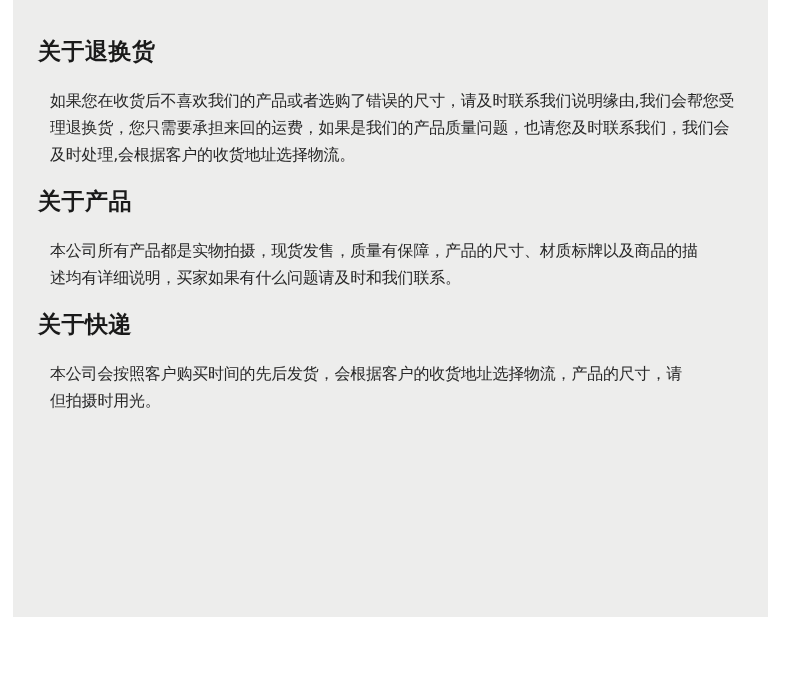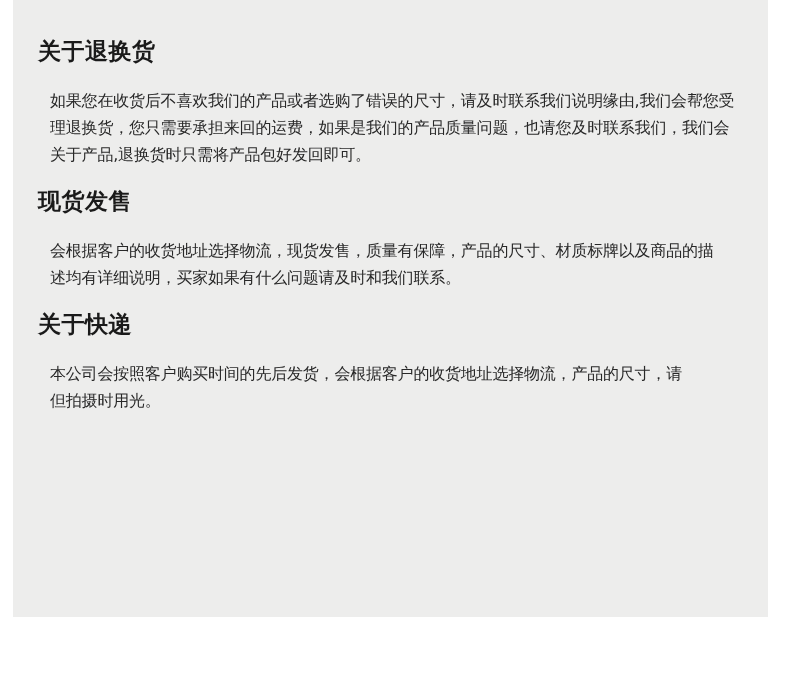--- a/index.html
+++ b/index.html
@@ -52,28 +52,28 @@
 
 <div class="page">
   <div class="policy-panel">
     <div class="policy-content">
 
       <div class="section">
         <h2>关于退换货</h2>
         <div class="para">
           <div class="line">如果您在收货后不喜欢我们的产品或者选购了错误的尺寸，请及时联系我们说明缘由,我们会帮您受</div>
           <div class="line">理退换货，您只需要承担来回的运费，如果是我们的产品质量问题，也请您及时联系我们，我们会</div>
-          <div class="line">关于产品,退换货时只需将产品包好发回即可。</div>
+          <div class="line">及时处理,会根据客户的收货地址选择物流。</div>
         </div>
       </div>
 
       <div class="section">
-        <h2>现货发售</h2>
+        <h2>关于产品</h2>
         <div class="para">
-          <div class="line">会根据客户的收货地址选择物流，现货发售，质量有保障，产品的尺寸、材质标牌以及商品的描</div>
+          <div class="line">本公司所有产品都是实物拍摄，现货发售，质量有保障，产品的尺寸、材质标牌以及商品的描</div>
           <div class="line">述均有详细说明，买家如果有什么问题请及时和我们联系。</div>
         </div>
       </div>
 
       <div class="section">
       </div>
 
       <div class="section">
         <h2>关于快递</h2>
         <div class="para">

